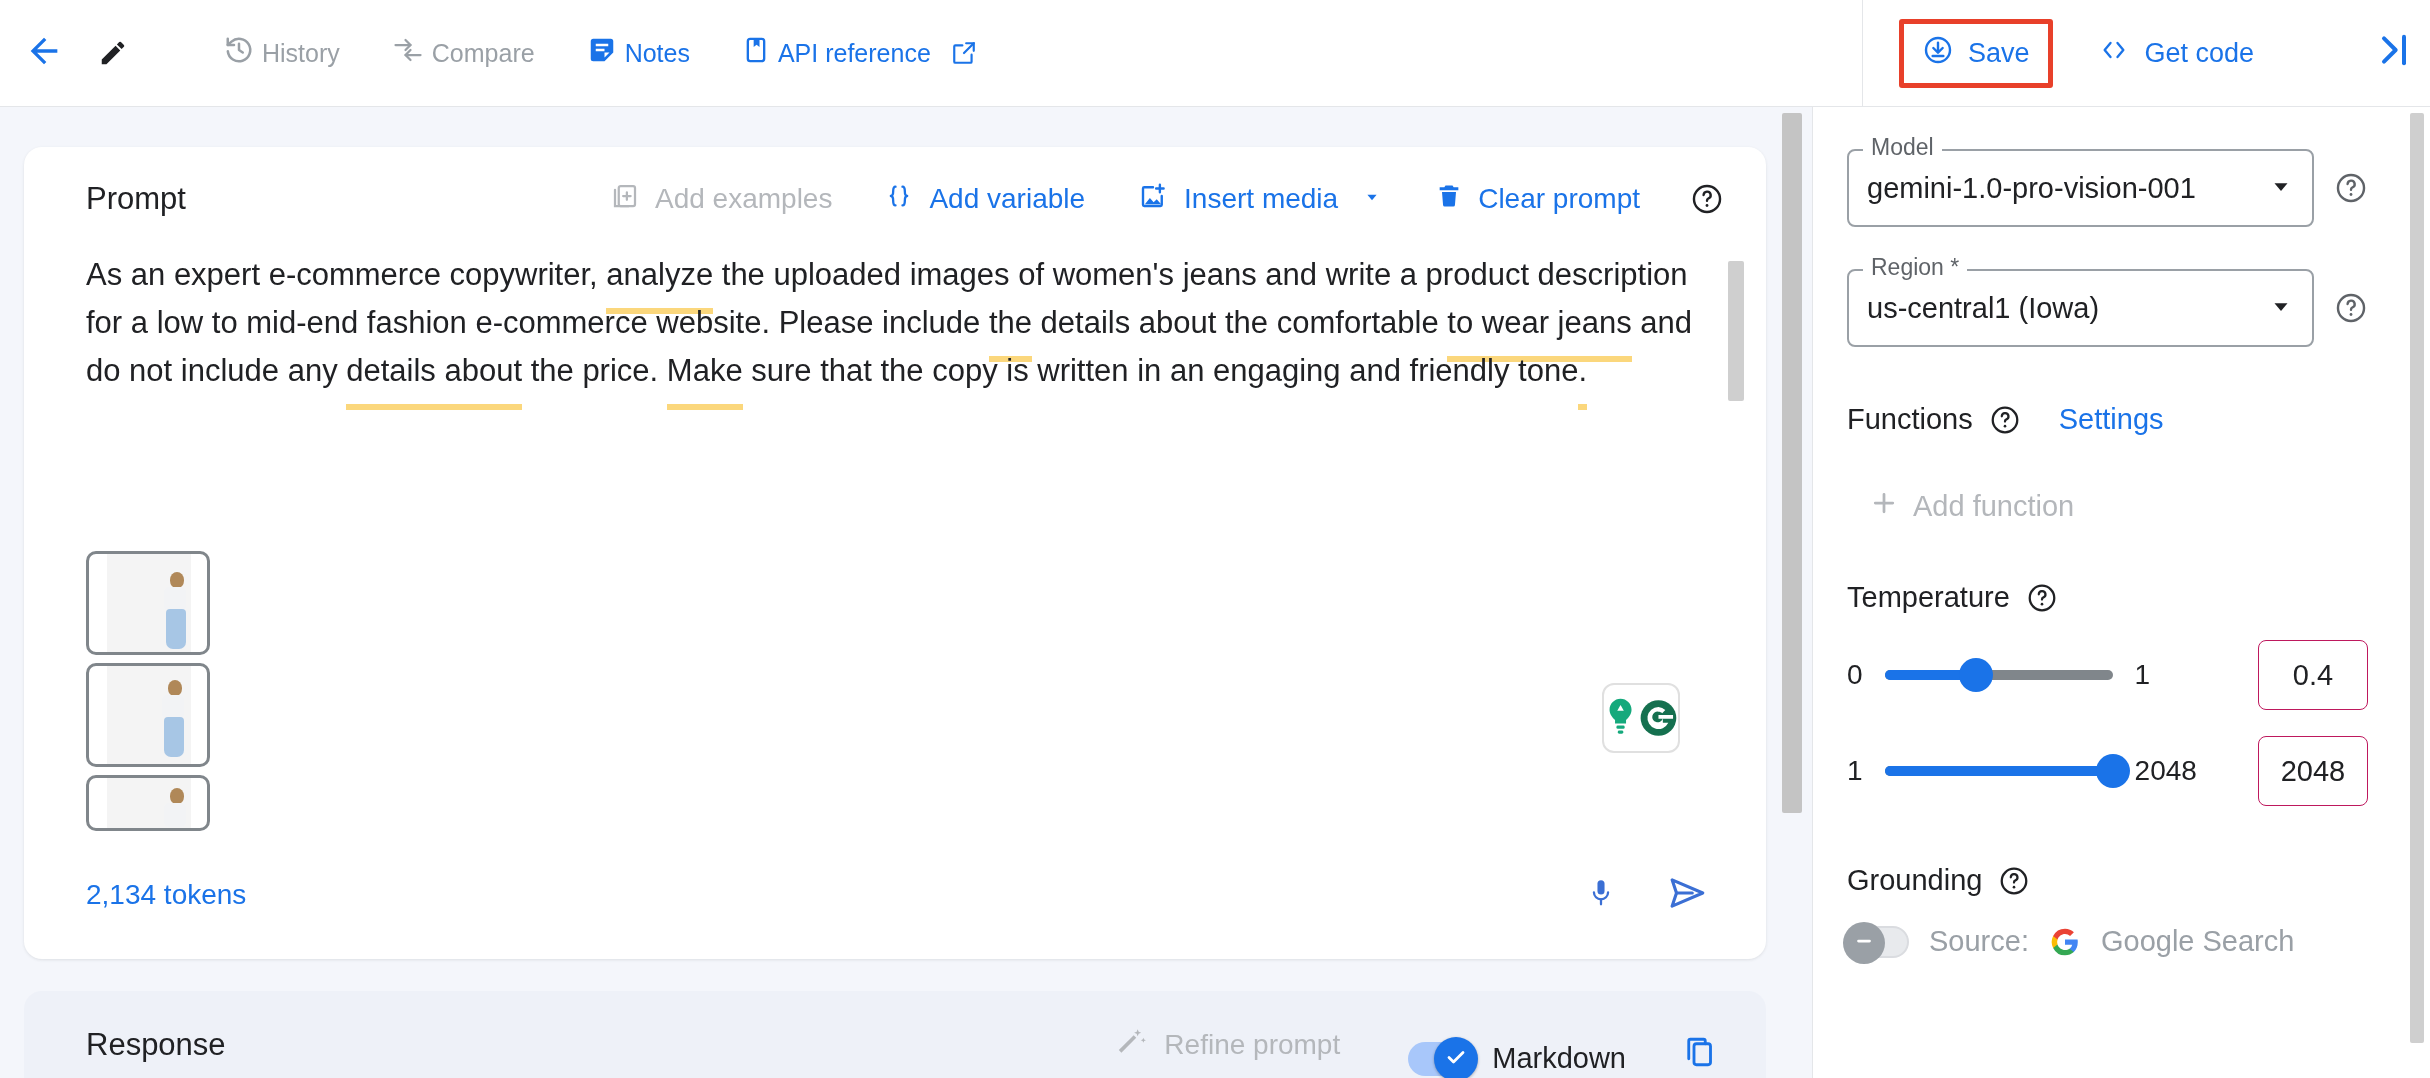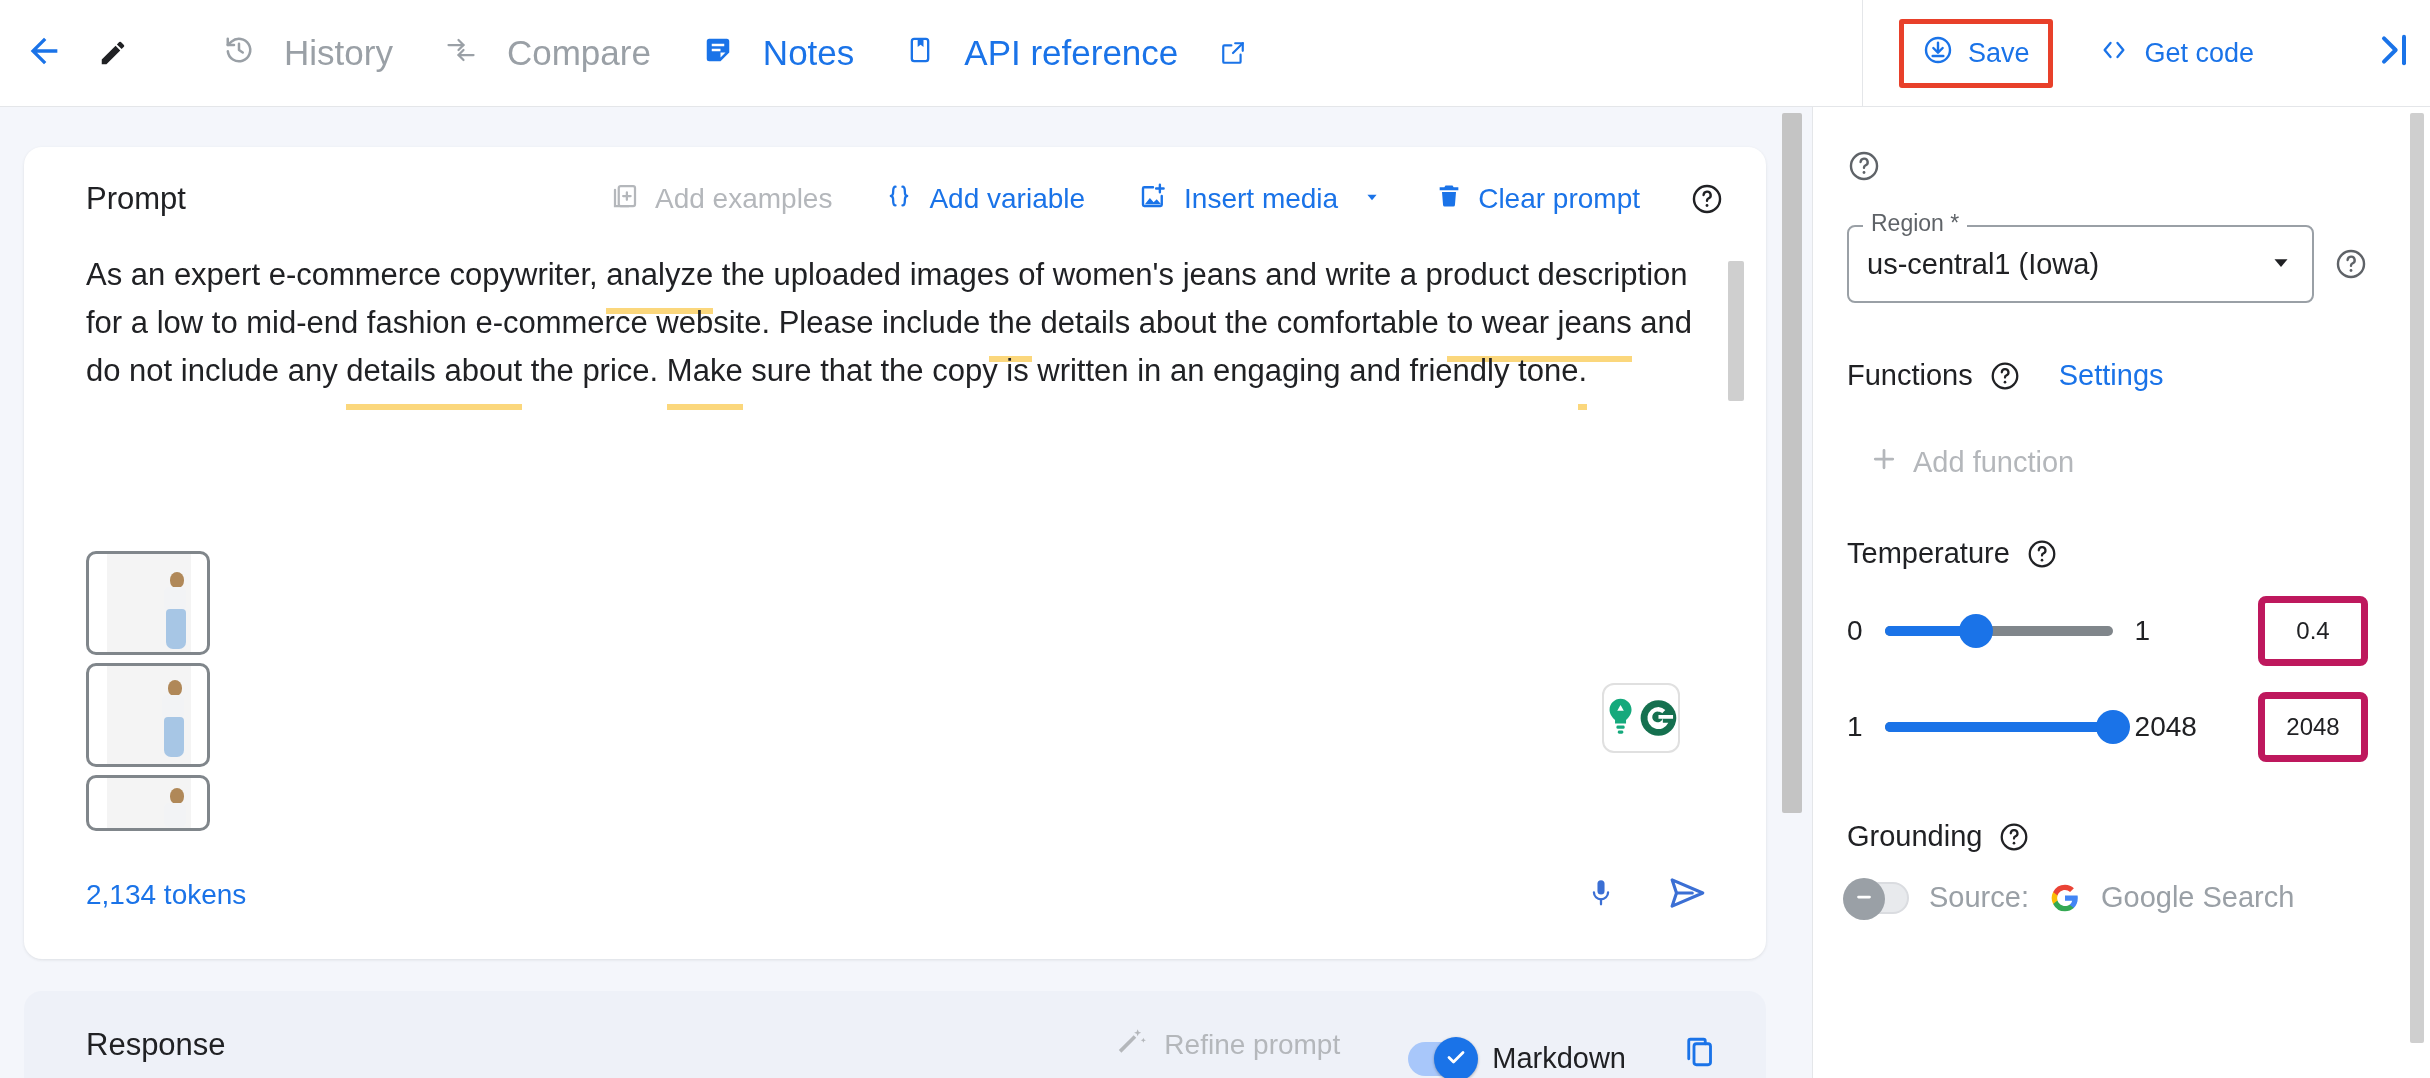--- a/index.html
+++ b/index.html
@@ -24,22 +24,22 @@
     border-radius: 50%; cursor: pointer;
   }
   .page-title {
     font-size: 33px; color: #202124; letter-spacing: 0.1px;
     margin-left: 34px; white-space: nowrap;
   }
   .edit-pencil { margin-left: 22px; display:flex; align-items:center; cursor:pointer; }
 
   .nav-group { display: flex; align-items: center; margin-left: 70px; gap: 0px; }
   .nav-item {
-    display: flex; align-items: center; gap: 30px;
-    padding: 10px 26px; font-size: 35px; white-space: nowrap;
+    display: flex; align-items: center; gap: 8px;
+    padding: 10px 26px; font-size: 25px; white-space: nowrap;
     cursor: pointer; border-radius: 6px;
   }
   .nav-item.disabled { color: #9aa0a6; cursor: default; }
   .nav-item.active { color: #1a73e8; }
   .nav-item .ext { margin-left: 12px; display: flex; align-items: center; }
 
   .topbar-right {
     position: absolute; right: 0; top: 0; height: 106px;
     display: flex; align-items: center;
     border-left: 1px solid #e4e6e9; padding-left: 18px;
@@ -244,23 +244,23 @@
     position: relative; height: 10px; border-radius: 5px;
     background: #80868b; margin: 0 22px;
   }
   .track .fill { position:absolute; left:0; top:0; height:10px; border-radius:5px; background:#1a73e8; }
   .track .knob {
     position:absolute; top: 50%; width: 34px; height: 34px;
     border-radius: 50%; background: #1a73e8; transform: translate(-50%,-50%);
   }
   .numbox {
     margin-left: auto; width: 110px; height: 70px;
-    border: 7px solid #be185d; border-radius: 8px;
+    border: 1px solid #be185d; border-radius: 8px;
     display:flex; align-items:center; justify-content:center;
-    font-size: 24px; color: #202124; cursor: text;
+    font-size: 29px; color: #202124; cursor: text;
   }
 
   .gr-toggle-row { display:flex; align-items:center; gap: 20px; margin-top: 28px; }
   .switch-off {
     width: 62px; height: 32px; border-radius: 16px;
     background: #e8eaed; position: relative; border: 2px solid #dadce0;
   }
   .switch-off .knob {
     position:absolute; left:-6px; top:-6px;
     width: 42px; height: 42px; border-radius:50%; background:#9aa0a6;
@@ -573,20 +573,29 @@
 
     <div class="main-scrollbar">
       <div class="thumb"></div>
     </div>
 
   </div>
 
   <div class="sidebar">
 
     <div class="field-row" style="margin-top:42px;">
+      <div class="field">
+        <span class="legend">Model</span>
+        <span class="value">gemini-1.0-pro-vision-001</span>
+        <span class="caret">
+          <svg width="26" height="26" viewBox="0 0 24 24" fill="#202124">
+              <path d="M6 9.5h12L12 16.5z"></path>
+            </svg>
+        </span>
+      </div>
       <span class="qmark">
         <svg width="34" height="34" viewBox="0 0 24 24" fill="none" stroke="#5f6368" stroke-width="1.7">
             <circle cx="12" cy="12" r="9.2"></circle>
             <path d="M9.6 9.2a2.5 2.5 0 1 1 3.2 2.5c-.7.25-.8.8-.8 1.5" stroke-linecap="round"></path>
             <circle cx="12" cy="16.6" r="1" fill="#5f6368" stroke="none"></circle>
           </svg>
       </span>
     </div>
 
     <div class="field-row" style="margin-top:42px;">

